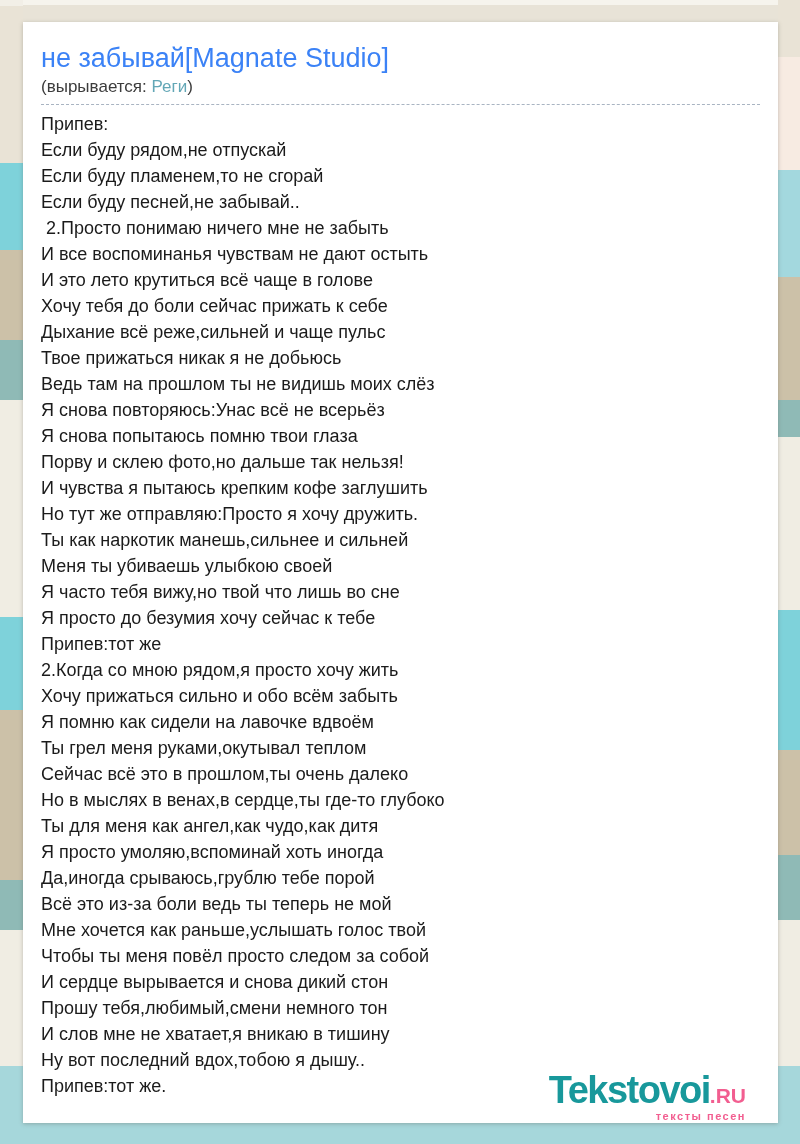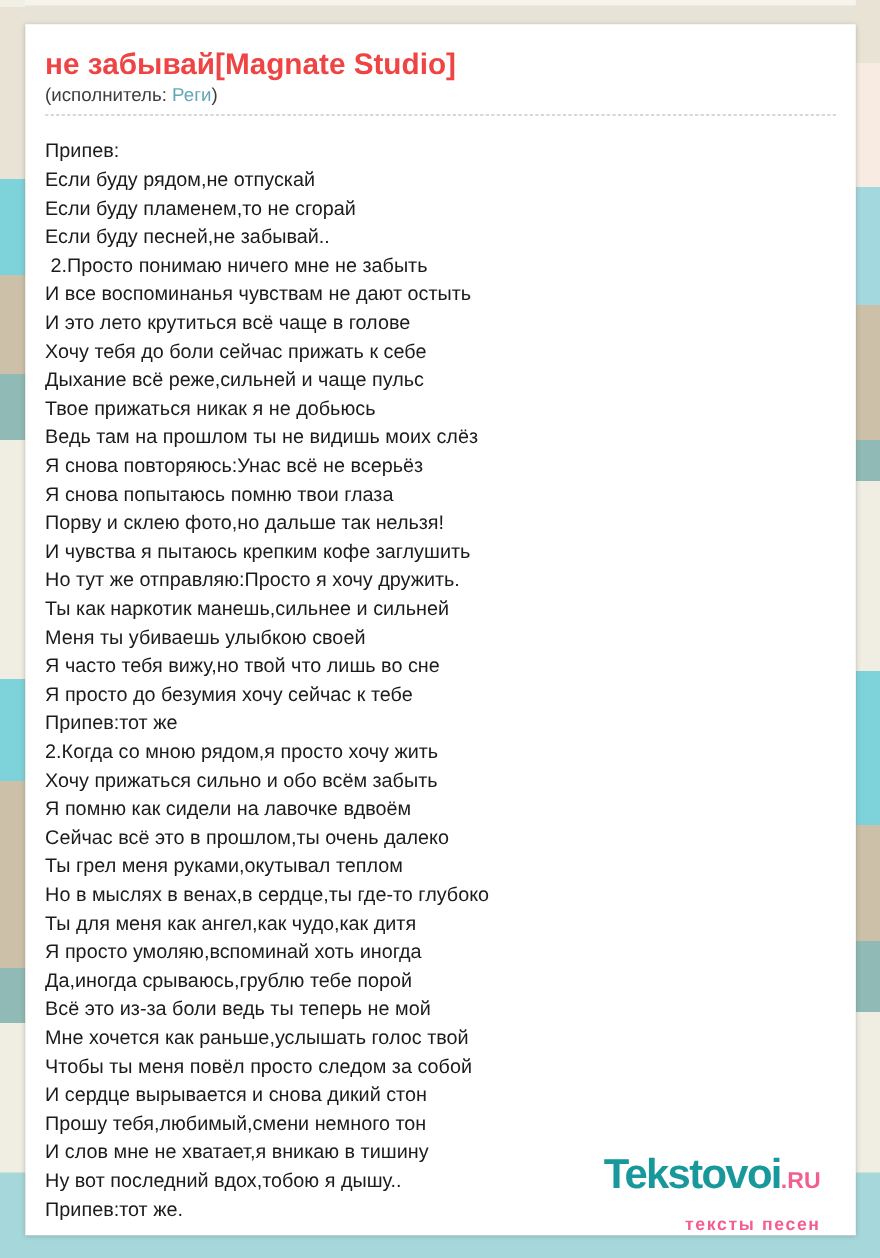--- a/index.html
+++ b/index.html
@@ -38,46 +38,46 @@
       #8fbab6 855px,#8fbab6 920px,
       #f0ede3 920px,#f0ede3 1066px);
   }
   .bottom-bar{position:absolute;left:0;right:0;top:1066px;height:78px;background:#a6d7db;}
   .content{
     position:absolute;left:23px;top:22px;width:755px;height:1101px;
     background:#ffffff;box-sizing:border-box;padding:20px 18px 0 18px;
     box-shadow:0 1px 4px rgba(90,90,80,.35);
   }
   .song-title{
-    margin:0;font-size:27px;line-height:33px;font-weight:700;
-    color:#ef4444;letter-spacing:0;
+    margin:0;font-size:27px;line-height:33px;font-weight:400;
+    color:#3b82f6;letter-spacing:0;
   }
   .artist-line{
     font-size:17px;line-height:20px;color:#3c3c3c;
     padding:2px 0 7px 0;border-bottom:1px dashed #a9b4c2;
   }
   .artist-link{color:#63a7b6;text-decoration:none;cursor:pointer;}
-  .lyrics{margin-top:19px;font-size:18px;line-height:26px;color:#1b1b1b;}
+  .lyrics{margin-top:6px;font-size:18px;line-height:26px;color:#1b1b1b;}
   .lyric-line{white-space:pre;}
   .site-logo{position:absolute;right:32px;bottom:1px;text-align:right;cursor:pointer;line-height:1;}
   .logo-wordmark{font-size:38px;font-weight:bold;color:#18989b;letter-spacing:-1.5px;}
   .logo-tld{font-size:21px;font-weight:bold;color:#f25e90;letter-spacing:0;}
-  .logo-tagline{font-size:16px;font-weight:bold;color:#f25e90;margin-top:19px;letter-spacing:1.5px;}
+  .logo-tagline{font-size:11px;font-weight:bold;color:#f25e90;margin-top:2px;letter-spacing:1.5px;}
 </style>
 </head>
 <body>
 
 <div class="top-strip"></div>
 <div class="edge edge-left"></div>
 <div class="edge edge-right"></div>
 <div class="bottom-bar"></div>
 
 <div class="content">
   <h1 class="song-title">не забывай[Magnate Studio]</h1>
-  <div class="artist-line"><span>(исполнитель: </span><a class="artist-link">Реги</a><span>)</span></div>
+  <div class="artist-line"><span>(вырывается: </span><a class="artist-link">Реги</a><span>)</span></div>
 
   <div class="lyrics">
       <div class="lyric-line">Припев:</div>
       <div class="lyric-line">Если буду рядом,не отпускай</div>
       <div class="lyric-line">Если буду пламенем,то не сгорай</div>
       <div class="lyric-line">Если буду песней,не забывай..</div>
       <div class="lyric-line"> 2.Просто понимаю ничего мне не забыть</div>
       <div class="lyric-line">И все воспоминанья чувствам не дают остыть</div>
       <div class="lyric-line">И это лето крутиться всё чаще в голове</div>
       <div class="lyric-line">Хочу тебя до боли сейчас прижать к себе</div>
@@ -90,22 +90,22 @@
       <div class="lyric-line">И чувства я пытаюсь крепким кофе заглушить</div>
       <div class="lyric-line">Но тут же отправляю:Просто я хочу дружить.</div>
       <div class="lyric-line">Ты как наркотик манешь,сильнее и сильней</div>
       <div class="lyric-line">Меня ты убиваешь улыбкою своей</div>
       <div class="lyric-line">Я часто тебя вижу,но твой что лишь во сне</div>
       <div class="lyric-line">Я просто до безумия хочу сейчас к тебе</div>
       <div class="lyric-line">Припев:тот же</div>
       <div class="lyric-line">2.Когда со мною рядом,я просто хочу жить</div>
       <div class="lyric-line">Хочу прижаться сильно и обо всём забыть</div>
       <div class="lyric-line">Я помню как сидели на лавочке вдвоём</div>
+      <div class="lyric-line">Ты грел меня руками,окутывал теплом</div>
       <div class="lyric-line">Сейчас всё это в прошлом,ты очень далеко</div>
-      <div class="lyric-line">Ты грел меня руками,окутывал теплом</div>
       <div class="lyric-line">Но в мыслях в венах,в сердце,ты где-то глубоко</div>
       <div class="lyric-line">Ты для меня как ангел,как чудо,как дитя</div>
       <div class="lyric-line">Я просто умоляю,вспоминай хоть иногда</div>
       <div class="lyric-line">Да,иногда срываюсь,грублю тебе порой</div>
       <div class="lyric-line">Всё это из-за боли ведь ты теперь не мой</div>
       <div class="lyric-line">Мне хочется как раньше,услышать голос твой</div>
       <div class="lyric-line">Чтобы ты меня повёл просто следом за собой</div>
       <div class="lyric-line">И сердце вырывается и снова дикий стон</div>
       <div class="lyric-line">Прошу тебя,любимый,смени немного тон</div>
       <div class="lyric-line">И слов мне не хватает,я вникаю в тишину</div>

